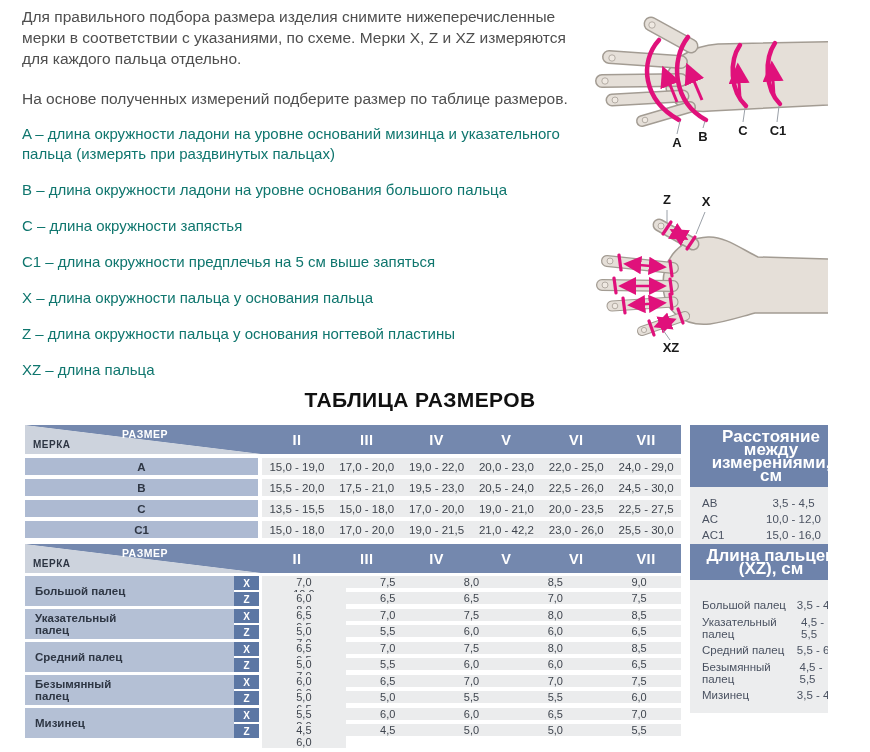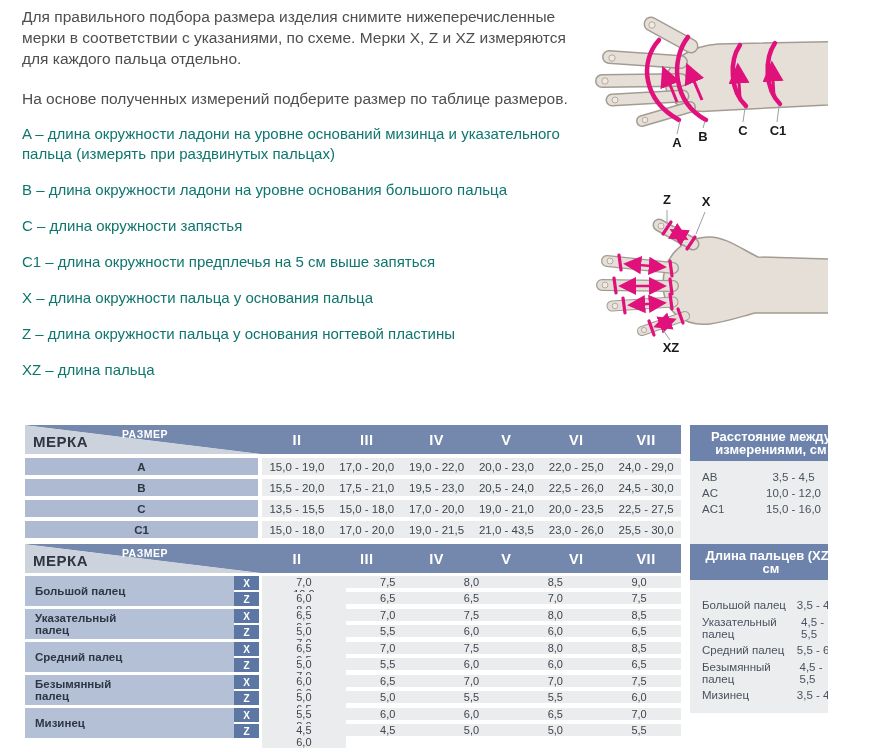--- a/index.html
+++ b/index.html
@@ -26,21 +26,21 @@
   .title{position:absolute;left:0;top:388px;width:840px;text-align:center;
          margin:0;font-size:21px;font-weight:bold;color:#111;letter-spacing:.4px;}
 
   
   .thead{display:grid;grid-template-columns:237px repeat(6,1fr);height:29px;
          background:#7488ae;text-align:right;}
   .corner{position:relative;background:linear-gradient(to right top,
           #cdd3dd 0 49.4%,#7488ae 50.6% 100%);}
   .corner-top{position:absolute;top:3px;left:97px;font-size:10.5px;font-weight:bold;
           color:#fff;letter-spacing:.5px;}
-  .corner-bottom{position:absolute;bottom:4px;left:8px;font-size:15px;font-weight:bold;
+  .corner-bottom{position:absolute;bottom:4px;left:8px;font-size:10px;font-weight:bold;
           color:#2e3644;letter-spacing:.5px;}
   .colh{display:flex;align-items:center;justify-content:center;color:#fff;
         font-weight:bold;font-size:14.5px;letter-spacing:.5px;}
 
   
   .t1{position:absolute;left:25px;top:425px;width:656px;}
   .t1-row{display:grid;grid-template-columns:237px repeat(6,1fr);height:17px;
           margin-top:4px;}
   .t1-label{background:#adbad2;margin-right:4px;display:flex;align-items:center;
             justify-content:center;font-size:11.5px;font-weight:bold;color:#2e3644;}
@@ -57,21 +57,21 @@
   .badge{background:#5c77a4;color:#fff;font-size:10px;font-weight:bold;
          display:flex;align-items:center;justify-content:center;}
   .g-rows{display:grid;grid-template-rows:14px 14px;row-gap:2px;}
   .g-row{display:grid;grid-template-columns:repeat(5,1fr);text-align:center;}
   .g-row .cell{font-size:11px;}
 
   
   .panel{position:absolute;width:162px;}
   .panel1{left:690px;top:425px;}
   .panel2{left:690px;top:544px;}
-  .panel-head{background:#6e83ab;color:#fff;font-weight:bold;font-size:13px;
+  .panel-head{background:#6e83ab;color:#fff;font-weight:bold;font-size:17px;
               text-align:center;line-height:13px;padding:5px 10px;}
   .panel-body{background:#ecedee;}
   .panel1 .panel-body{height:69px;padding:8px 12px 16px 12px;}
   .panel2 .panel-body{height:119px;padding:14px 13px 0 12px;}
   .p-row{display:flex;font-size:11.5px;color:#4a5261;}
   .panel1 .p-row{height:16px;align-items:center;}
   .panel1 .p-key{width:45px;}
   .panel1 .p-val{flex:1;text-align:center;}
   .panel2 .p-row{height:22.5px;align-items:center;justify-content:space-between;}
 </style>
@@ -196,20 +196,21 @@
     <g stroke="#9aa0a8" stroke-width="1">
       <path d="M74,30 L74,42"></path>
         <path d="M112,32 L103,54"></path>
         <path d="M77,160 L70,150"></path>
     </g>
     <text class="diag-label" x="74" y="24" text-anchor="middle">Z</text>
     <text class="diag-label" x="113" y="26" text-anchor="middle">X</text>
     <text class="diag-label" x="78" y="172" text-anchor="middle">XZ</text>
   </svg>
 
+  <h1 class="title">ТАБЛИЦА РАЗМЕРОВ</h1>
 
   <div class="t1">
     <div class="thead">
       <div class="corner">
         <span class="corner-top">РАЗМЕР</span>
         <span class="corner-bottom">МЕРКА</span>
       </div>
       <div class="colh">II</div>
       <div class="colh">III</div>
       <div class="colh">IV</div>
@@ -242,21 +243,21 @@
       <div class="cell">17,0 - 20,0</div>
       <div class="cell">19,0 - 21,0</div>
       <div class="cell">20,0 - 23,5</div>
       <div class="cell">22,5 - 27,5</div>
     </div>
     <div class="t1-row">
       <div class="t1-label">C1</div>
       <div class="cell">15,0 - 18,0</div>
       <div class="cell">17,0 - 20,0</div>
       <div class="cell">19,0 - 21,5</div>
-      <div class="cell">21,0 - 43,5</div>
+      <div class="cell">21,0 - 42,2</div>
       <div class="cell">23,0 - 26,0</div>
       <div class="cell">25,5 - 30,0</div>
     </div>
   </div>
 
   <div class="panel panel1">
     <div class="panel-head">Расстояние между измерениями, см</div>
     <div class="panel-body">
       <div class="p-row">
         <span class="p-key">AB</span>

